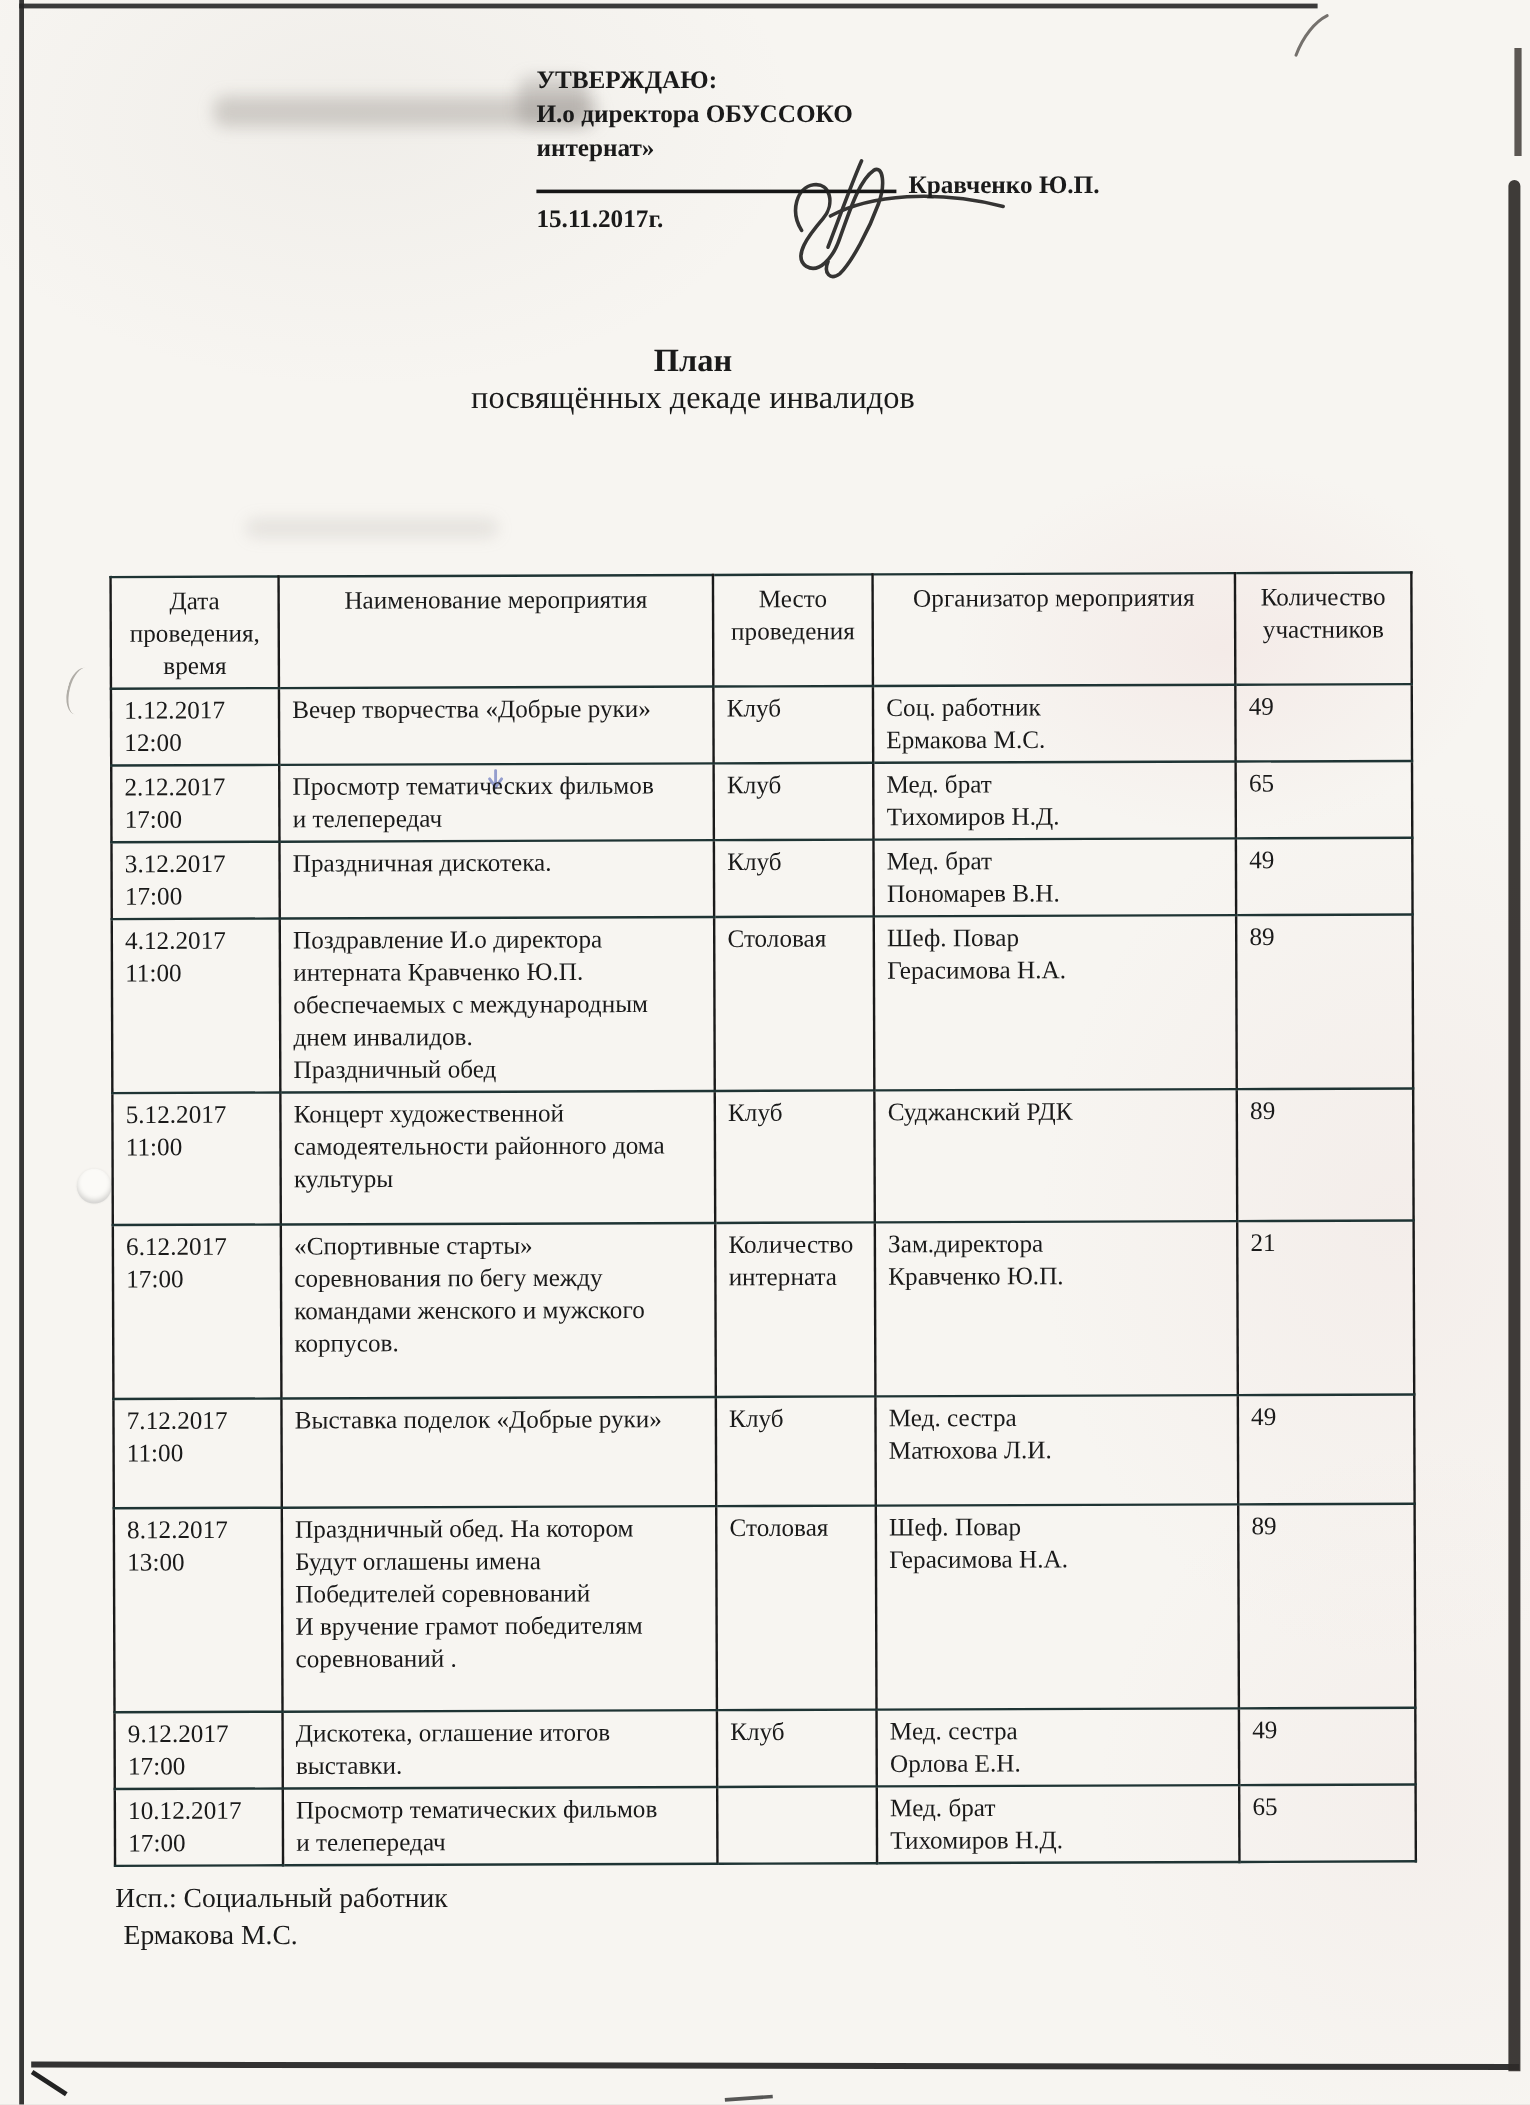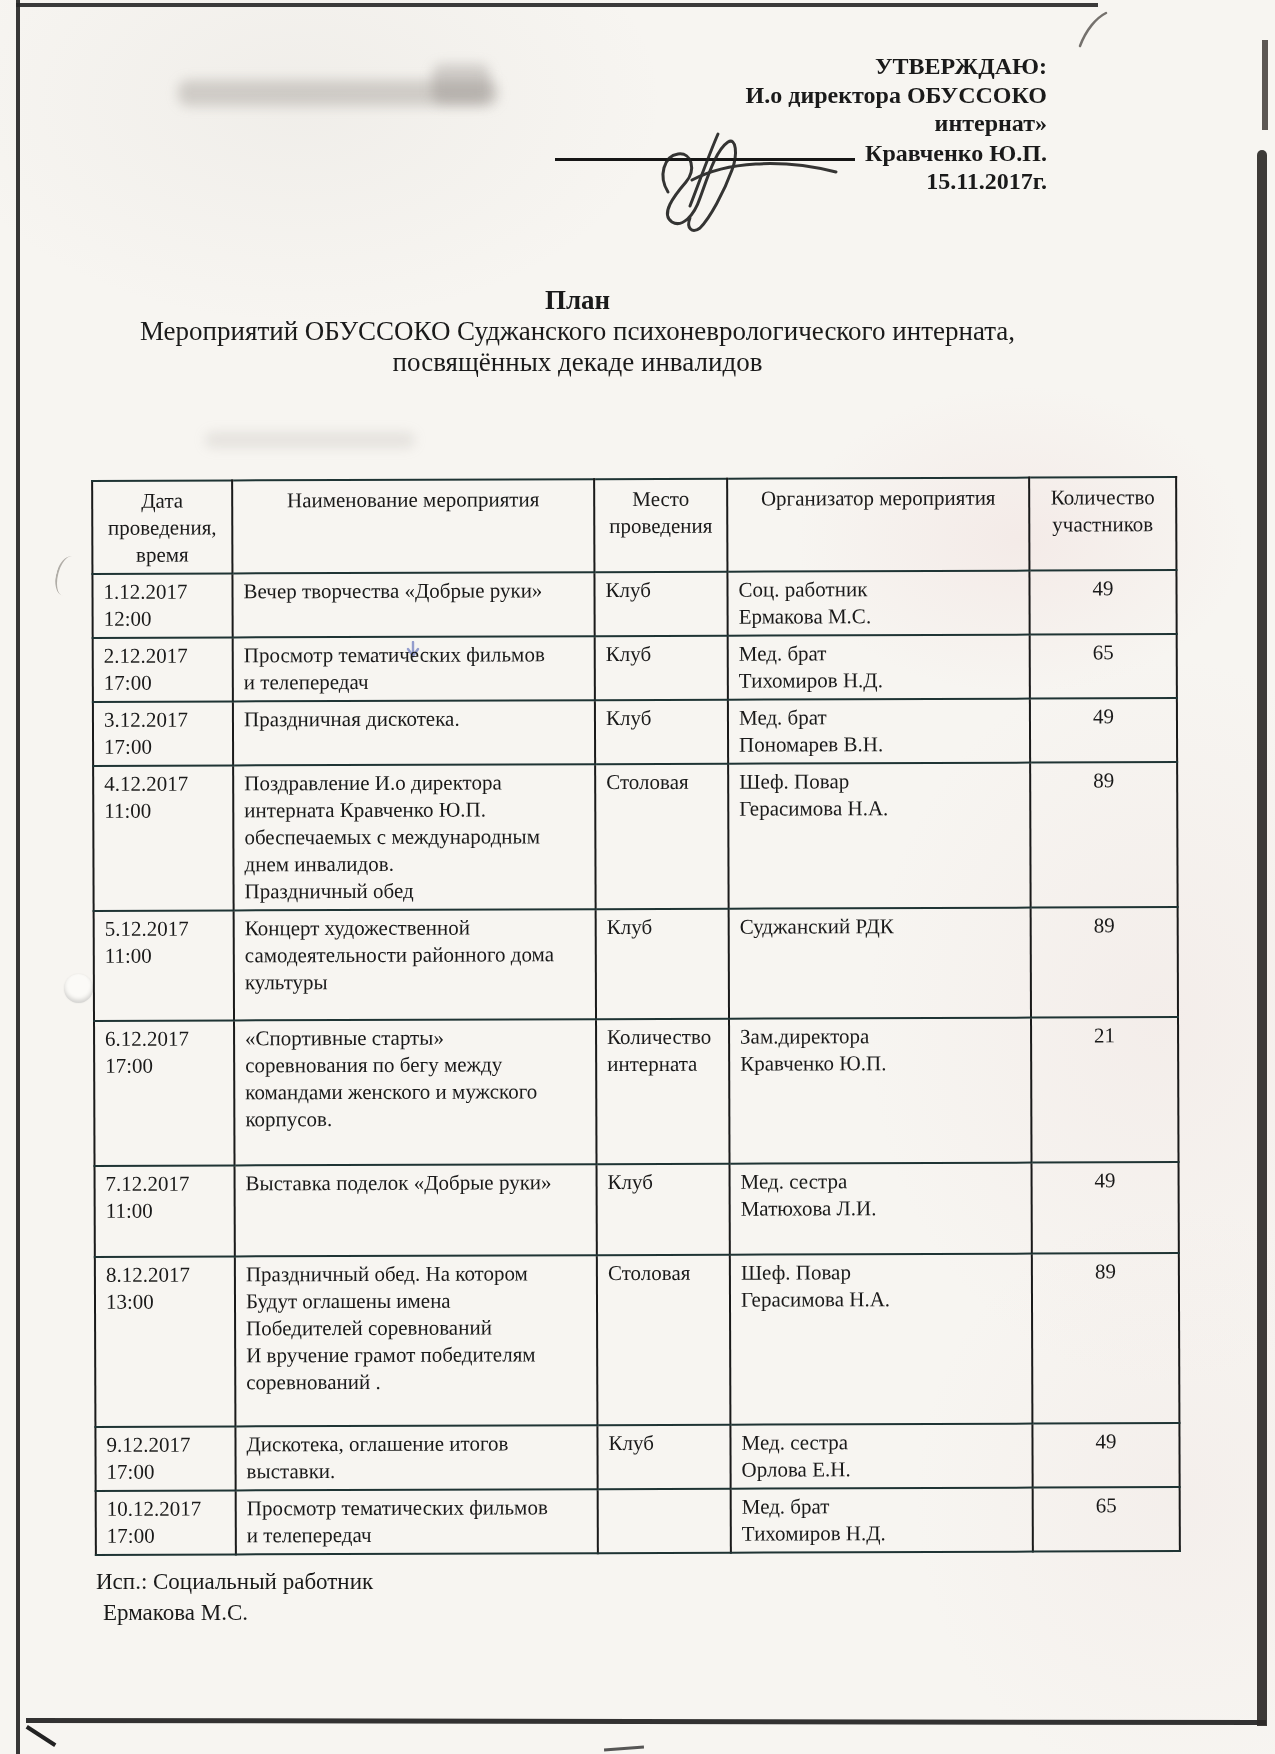--- a/index.html
+++ b/index.html
@@ -31,21 +31,21 @@
   .smudge-1{left:178px;top:80px;width:320px;height:26px;background:rgba(128,123,116,.30);}
   .smudge-2{left:432px;top:64px;width:58px;height:40px;background:rgba(118,113,106,.28);}
   .smudge-3{left:205px;top:432px;width:210px;height:16px;background:rgba(150,145,138,.18);}
   .fold-mark{position:absolute;left:56px;top:556px;width:20px;height:40px;border-left:2px solid rgba(118,113,106,.55);border-radius:50%;transform:rotate(14deg);}
   .hole-punch{position:absolute;left:64px;top:974px;width:29px;height:29px;border-radius:50%;background:#fbfaf7;box-shadow:inset 0 -3px 4px rgba(0,0,0,.16), 0 0 2px rgba(0,0,0,.07);}
   .blue-artifact{position:absolute;left:406px;top:641px;opacity:.55;}
   .corner-squiggle{position:absolute;left:1076px;top:10px;opacity:.75;}
   
   .approval{
     position:absolute;right:228px;top:52px;width:600px;
-    text-align:right;font-weight:bold;font-size:24px;line-height:28.5px;
+    text-align:left;font-weight:bold;font-size:21px;line-height:28.5px;
   }
   .sig-row{white-space:nowrap;}
   .sig-line{display:inline-block;width:300px;border-bottom:3px solid #161616;height:20px;margin-right:10px;vertical-align:baseline;}
   .signature-svg{position:absolute;left:630px;top:128px;}
   
   .doc-title{
     position:absolute;left:95px;top:285px;width:965px;
     text-align:center;font-size:27px;line-height:31px;
   }
   .doc-title .t1{font-weight:bold;}
@@ -59,21 +59,21 @@
   #plan-table col.c2{width:362px}
   #plan-table col.c3{width:133px}
   #plan-table col.c4{width:302px}
   #plan-table col.c5{width:147px}
   #plan-table th,#plan-table td{
     border:2px solid #1a1a1a;border-top-color:#1f3434;border-bottom-color:#1f3434;
     vertical-align:top;padding:4px 10px;font-weight:normal;
     white-space:pre-line;overflow:hidden;
   }
   #plan-table th{text-align:center;padding-top:6px;}
-  #plan-table td.cell-count{text-align:center;}
+  #plan-table td.cell-count{text-align:left;}
   #plan-table thead tr{height:88px;}
   #plan-table tbody tr:nth-child(1){height:58px}
   #plan-table tbody tr:nth-child(2){height:57px}
   #plan-table tbody tr:nth-child(3){height:56px}
   #plan-table tbody tr:nth-child(4){height:143px}
   #plan-table tbody tr:nth-child(5){height:110px}
   #plan-table tbody tr:nth-child(6){height:145px}
   #plan-table tbody tr:nth-child(7){height:91px}
   #plan-table tbody tr:nth-child(8){height:170px}
   #plan-table tbody tr:nth-child(9){height:59px}
@@ -117,21 +117,20 @@
   <svg class="signature-svg" width="230" height="110" viewBox="0 0 230 110">
     <g stroke="#20201f" stroke-width="3" fill="none" stroke-linecap="round" opacity=".9">
       <path d="M38 64 C28 48 34 28 48 26 C62 24 66 42 56 54 C44 68 30 86 42 94 C52 100 64 88 70 70 C78 48 86 22 98 14 C106 9 108 26 102 42 C94 64 80 90 70 100 C62 106 56 100 60 90"></path>
       <path d="M62 52 C96 34 150 30 206 44"></path>
       <path d="M88 6 C80 24 70 52 60 78"></path>
     </g>
   </svg>
 
   <div class="doc-title">
     <div class="t1">План</div>
-    <div>Мероприятий ОБУССОКО Суджанского психоневрологического интерната,</div>
     <div>посвящённых декаде инвалидов</div>
   </div>
 
   <div class="table-wrap">
     <table id="plan-table">
       <colgroup>
           <col class="c1">
           <col class="c2">
           <col class="c3">
           <col class="c4">

